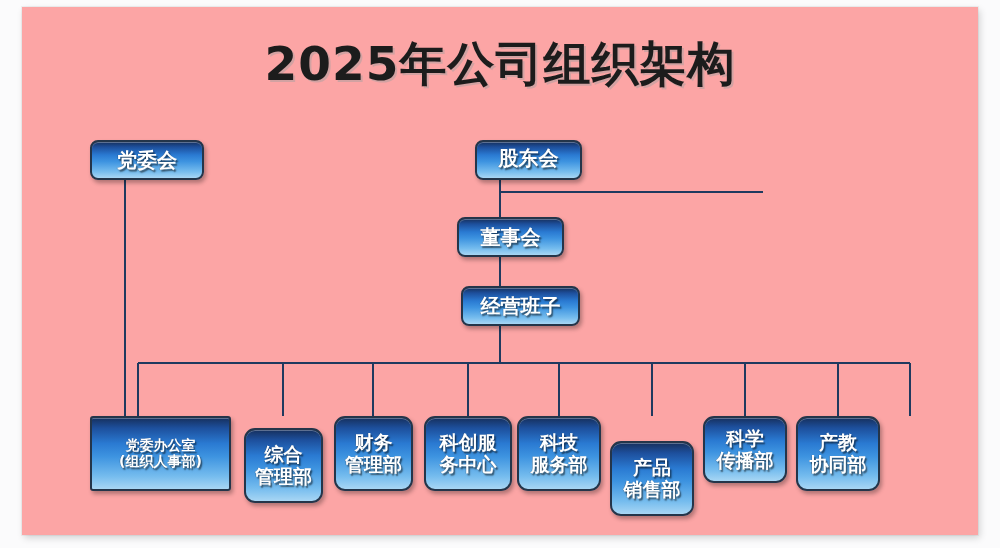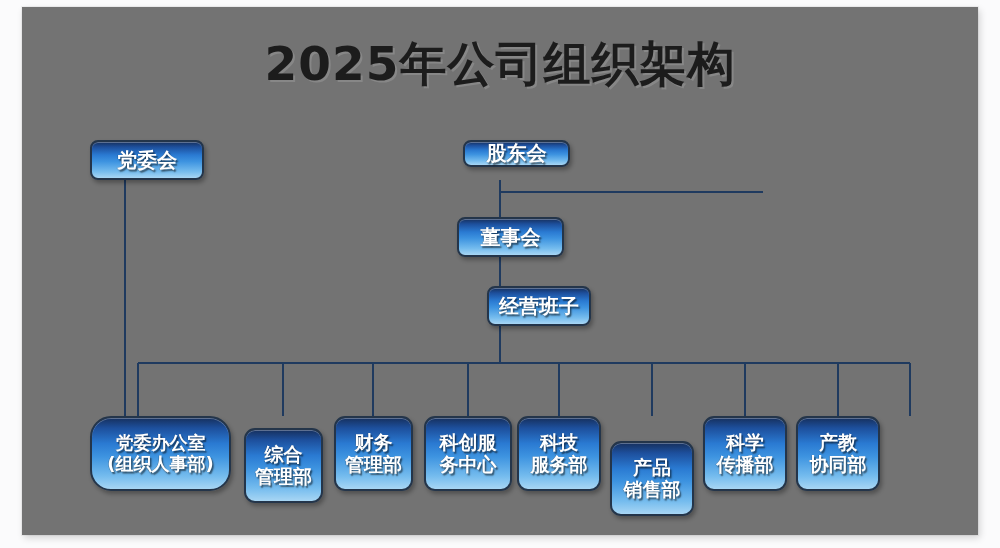--- a/index.html
+++ b/index.html
@@ -21,21 +21,21 @@
     background: #fbfbfc;
   }
 
   
   #page {
     position: absolute;
     left: 22px;
     top: 7px;
     width: 956px;
     height: 528px;
-    background: #737373;
+    background: #fca5a5;
     box-shadow: 2px 3px 7px rgba(0,0,0,0.16), 0 0 0 1px rgba(0,0,0,0.045);
   }
 
   
   #title {
     position: absolute;
     left: 0;
     top: 26px;
     width: 956px;
     text-align: center;
@@ -79,21 +79,21 @@
     font-weight: 800;
     line-height: 1.12;
     text-align: center;
     text-shadow: 1.5px 1.5px 1.5px rgba(0,0,0,0.55),
                 -0.5px -0.5px 0 rgba(0,0,0,0.30);
     white-space: pre-line;
     user-select: none;
   }
   .node.lvl-top   { font-size: 20px; border-radius: 8px; }
   .node.dept      { font-size: 19px; border-radius: 11px; }
-  .node.dept-wide { font-size: 18px; border-radius: 21px; }
+  .node.dept-wide { font-size: 14px; border-radius: 3px; }
 </style>
 </head>
 <body>
 
 <div id="canvas">
   <div id="page">
 
     <div id="title">2025年公司组织架构</div>
 
     <svg id="lines" viewBox="0 0 956 528" width="956" height="528">
@@ -118,46 +118,46 @@
         <path d="M537,356 L537,409"></path>
         <path d="M630,356 L630,409"></path>
         <path d="M723,356 L723,409"></path>
         <path d="M816,356 L816,409"></path>
         <path d="M888,356 L888,409"></path>
       </g>
     </svg>
 
     <div class="node lvl-top" style="left:68px;  top:133px; width:114px; height:40px;">党委会</div>
 
-    <div class="node lvl-top" style="left:441px; top:133px; width:107px; height:27px;">股东会</div>
+    <div class="node lvl-top" style="left:453px; top:133px; width:107px; height:40px;font-family:Liberation Mono, monospace;">股东会</div>
 
 
     <div class="node lvl-top" style="left:435px; top:210px; width:107px; height:40px;">董事会</div>
 
-    <div class="node lvl-top" style="left:465px; top:279px; width:104px; height:40px;">经营班子</div>
+    <div class="node lvl-top" style="left:439px; top:279px; width:119px; height:40px;">经营班子</div>
 
     <div class="node dept-wide" style="left:68px;  top:409px; width:141px; height:75px;">党委办公室
 (组织人事部)</div>
 
     <div class="node dept" style="left:222px; top:409px; width:79px; height:75px;margin-top:12px;">综合
 管理部</div>
 
     <div class="node dept" style="left:312px; top:409px; width:79px; height:75px;">财务
 管理部</div>
 
     <div class="node dept" style="left:402px; top:409px; width:88px; height:75px;text-align:center;">科创服
 务中心</div>
 
     <div class="node dept" style="left:495px; top:409px; width:84px; height:75px;">科技
 服务部</div>
 
     <div class="node dept" style="left:588px; top:409px; width:84px; height:75px;margin-top:25px;">产品
 销售部</div>
 
-    <div class="node dept" style="left:681px; top:409px; width:84px; height:75px;">科学
+    <div class="node dept" style="left:681px; top:409px; width:84px; height:67px;">科学
 传播部</div>
 
     <div class="node dept" style="left:774px; top:409px; width:84px; height:75px;">产教
 协同部</div>
 
 
   </div>
 </div>
 
 </body></html>

